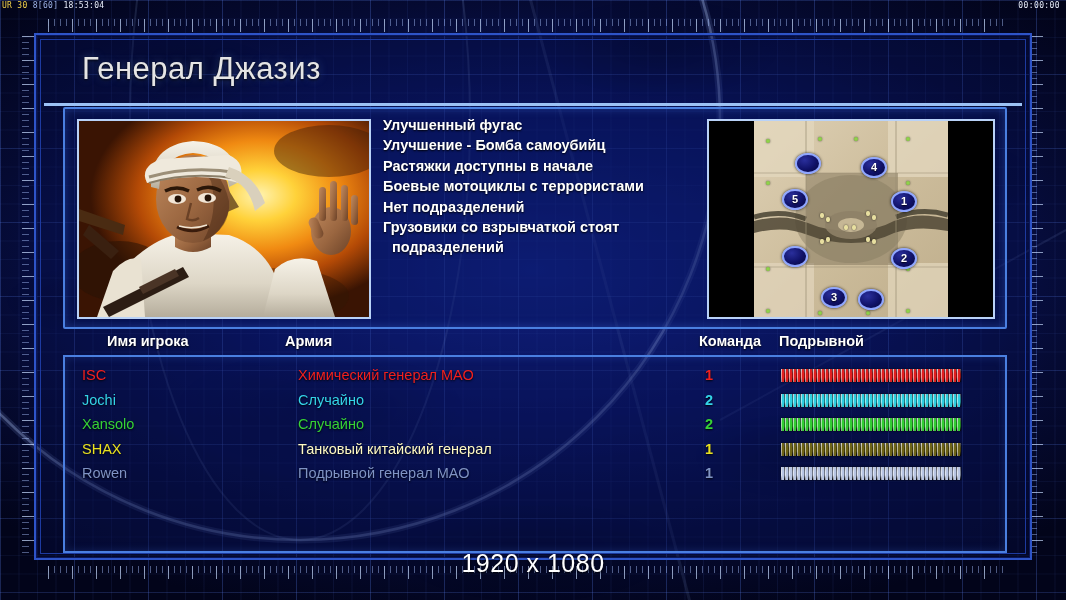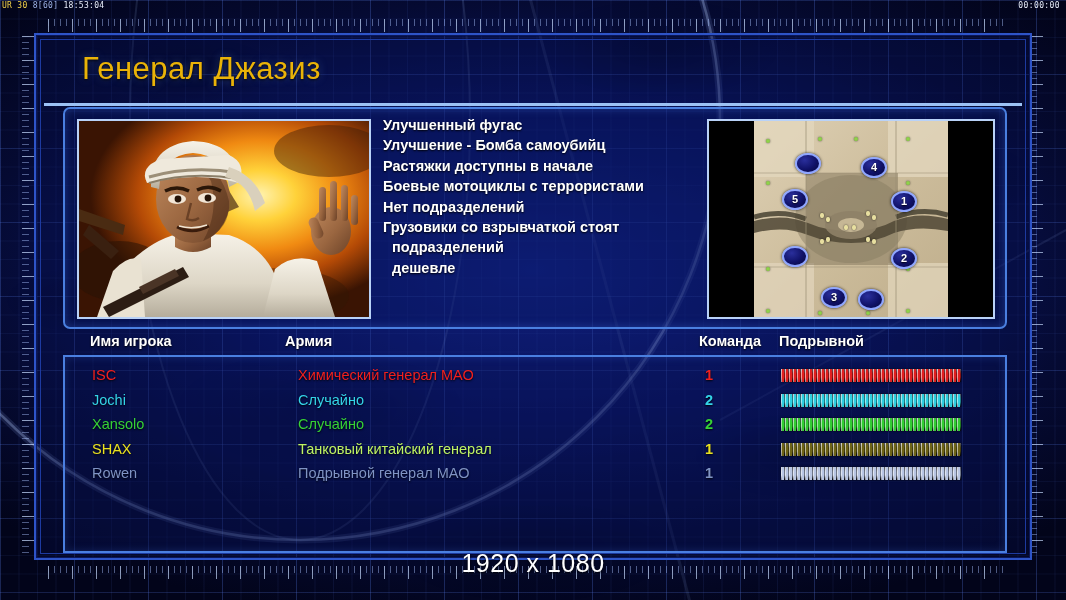--- a/index.html
+++ b/index.html
@@ -103,32 +103,32 @@
     border:1px solid #1d3aa0;
   }
 
   
   #titlebar{
     position:absolute;left:10px;top:10px;width:978px;height:60px;z-index:22;
     border-bottom:3px solid #9cc2f5;
   }
   #title-text{
     position:absolute;left:38px;top:8px;
-    font-size:31px;color:#eab308;font-weight:400;letter-spacing:.5px;
+    font-size:31px;color:#e5e5e5;font-weight:400;letter-spacing:.5px;
     text-shadow:0 1px 3px rgba(0,0,0,.9), 0 0 8px rgba(120,170,255,.35);
     white-space:nowrap;
   }
 
   
   #info-panel{
     position:absolute;left:29px;top:74px;width:940px;height:218px;z-index:22;
     border:2px solid #4a7fe0;
     background:rgba(10,22,96,.35);
     box-shadow:0 0 10px rgba(70,120,230,.35) inset;
-    border-radius:7px;
+    border-radius:2px;
   }
   #portrait-frame{
     position:absolute;left:12px;top:10px;width:290px;height:196px;
     border:2px solid #b9d2f8;background:#000;overflow:hidden;
   }
   .portrait{position:absolute;inset:0;}
 
   #desc{
     position:absolute;left:318px;top:6px;width:300px;
   }
@@ -175,21 +175,21 @@
     position:absolute;left:29px;top:322px;width:940px;height:194px;z-index:22;
     border:2px solid #4a7fe0;
     background:rgba(8,18,84,.22);
     box-shadow:0 0 8px rgba(70,120,230,.25) inset;
   }
   .prow{position:absolute;left:0;width:940px;height:24px;}
   .pcell{
     position:absolute;top:0;font-size:14.5px;white-space:nowrap;
     text-shadow:0 1px 2px rgba(0,0,0,.9);
   }
-  .pcell.name{left:27px;}
+  .pcell.name{left:17px;}
   .pcell.army{left:222px;margin-left:11px;}
   .pcell.team{left:640px;font-weight:bold;}
   .bar-wrap{
     position:absolute;left:716px;top:2px;width:180px;height:13px;
     background:rgba(0,0,0,.45);
     box-shadow:0 0 2px rgba(0,0,0,.7);
   }
   .bar{position:absolute;inset:0;}
 
   
@@ -315,21 +315,20 @@
     </div>
 
     <div id="desc">
         <div class="line">Улучшенный фугас</div>
         <div class="line">Улучшение - Бомба самоубийц</div>
         <div class="line">Растяжки доступны в начале</div>
         <div class="line">Боевые мотоциклы с террористами</div>
         <div class="line">Нет подразделений</div>
         <div class="line">Грузовики со взрывчаткой стоят</div>
         <div class="line ind">подразделений</div>
-        <div class="line ind">дешевле</div>
       </div>
 
     <div id="minimap-frame">
       <div id="minimap-img">
         <svg width="194" height="196" viewBox="0 0 194 196">
           <defs>
             <linearGradient id="sand" x1="0" y1="0" x2="1" y2="1">
               <stop offset="0%" stop-color="#ded0b4"></stop>
               <stop offset="50%" stop-color="#cdbd9c"></stop>
               <stop offset="100%" stop-color="#bfae8c"></stop>
@@ -355,21 +354,21 @@
           <path d="M52 0 L52 196" stroke="#9a8e74" stroke-width="1.6" opacity=".45"></path>
           <path d="M142 0 L142 196" stroke="#9a8e74" stroke-width="1.6" opacity=".45"></path>
           <path d="M0 52 L194 52" stroke="#9a8e74" stroke-width="1.4" opacity=".35"></path>
           <path d="M0 146 L194 146" stroke="#9a8e74" stroke-width="1.4" opacity=".35"></path>
         </svg>
       <div class="mm-supply" style="left: 12px; top: 18px;"></div><div class="mm-supply" style="left: 64px; top: 16px;"></div><div class="mm-supply" style="left: 100px; top: 16px;"></div><div class="mm-supply" style="left: 152px; top: 16px;"></div><div class="mm-supply" style="left: 12px; top: 60px;"></div><div class="mm-supply" style="left: 152px; top: 60px;"></div><div class="mm-supply" style="left: 12px; top: 146px;"></div><div class="mm-supply" style="left: 152px; top: 146px;"></div><div class="mm-supply" style="left: 12px; top: 188px;"></div><div class="mm-supply" style="left: 64px; top: 190px;"></div><div class="mm-supply" style="left: 112px; top: 190px;"></div><div class="mm-supply" style="left: 152px; top: 188px;"></div><div class="mm-oil" style="left: 66px; top: 92px;"></div><div class="mm-oil" style="left: 72px; top: 96px;"></div><div class="mm-oil" style="left: 112px; top: 90px;"></div><div class="mm-oil" style="left: 118px; top: 94px;"></div><div class="mm-oil" style="left: 90px; top: 104px;"></div><div class="mm-oil" style="left: 98px; top: 104px;"></div><div class="mm-oil" style="left: 66px; top: 118px;"></div><div class="mm-oil" style="left: 72px; top: 116px;"></div><div class="mm-oil" style="left: 112px; top: 116px;"></div><div class="mm-oil" style="left: 118px; top: 118px;"></div><div class="mm-marker" style="left: 41px; top: 32px;"></div><div class="mm-marker" style="left: 107px; top: 36px;">4</div><div class="mm-marker" style="left: 28px; top: 68px;">5</div><div class="mm-marker" style="left: 137px; top: 70px;">1</div><div class="mm-marker" style="left: 28px; top: 125px;"></div><div class="mm-marker" style="left: 137px; top: 127px;">2</div><div class="mm-marker" style="left: 67px; top: 166px;">3</div><div class="mm-marker" style="left: 104px; top: 168px;"></div></div>
     </div>
   </div>
 
   <div id="table-head">
-    <div class="th" style="left:27px;">Имя игрока</div>
+    <div class="th" style="left:44px;">Имя игрока</div>
     <div class="th" style="left:222px;">Армия</div>
     <div class="th" style="left:636px;">Команда</div>
     <div class="th" style="left:716px;">Подрывной</div>
   </div>
 
   <div id="player-panel">
       <div class="prow" style="top: 10px;">
         <div class="pcell name" style="color: rgb(240, 32, 32);">ISC</div>
         <div class="pcell army" style="color: rgb(240, 32, 32);">Химический генерал МАО</div>
         <div class="pcell team" style="color: rgb(240, 32, 32);">1</div>
@@ -388,21 +387,21 @@
       <div class="prow" style="top: 59.2px; text-decoration: underline;">
         <div class="pcell name" style="color: rgb(54, 210, 54);">Xansolo</div>
         <div class="pcell army" style="color: rgb(54, 210, 54);">Случайно</div>
         <div class="pcell team" style="color: rgb(54, 210, 54);">2</div>
         <div class="bar-wrap">
           <div class="bar" style="width: 100%; background: repeating-linear-gradient(to right, rgba(255, 255, 255, 0.55) 0px, rgba(255, 255, 255, 0.55) 1px, rgb(52, 204, 52) 1px, rgb(52, 204, 52) 3px, rgba(0, 0, 0, 0.4) 3px, rgba(0, 0, 0, 0.4) 4px), linear-gradient(rgba(255, 255, 255, 0.55) 0%, rgb(52, 204, 52) 38%, rgb(52, 204, 52) 62%, rgba(0, 0, 0, 0.45) 100%);"></div>
         </div>
       </div>
       <div class="prow" style="top: 83.8px;">
         <div class="pcell name" style="color: rgb(232, 224, 32);">SHAX</div>
-        <div class="pcell army" style="color: #bef264;">Танковый китайский генерал</div>
+        <div class="pcell army" style="color: #fef9c3;">Танковый китайский генерал</div>
         <div class="pcell team" style="color: rgb(232, 224, 32);">1</div>
         <div class="bar-wrap">
           <div class="bar" style="width: 100%; background: repeating-linear-gradient(to right, rgba(255, 255, 255, 0.55) 0px, rgba(255, 255, 255, 0.55) 1px, rgb(110, 100, 24) 1px, rgb(110, 100, 24) 3px, rgba(0, 0, 0, 0.4) 3px, rgba(0, 0, 0, 0.4) 4px), linear-gradient(rgba(255, 255, 255, 0.55) 0%, rgb(110, 100, 24) 38%, rgb(110, 100, 24) 62%, rgba(0, 0, 0, 0.45) 100%);"></div>
         </div>
       </div>
       <div class="prow" style="top: 108.4px;">
         <div class="pcell name" style="color: rgb(127, 147, 196);">Rowen</div>
         <div class="pcell army" style="color: rgb(127, 147, 196);">Подрывной генерал МАО</div>
         <div class="pcell team" style="color: rgb(127, 147, 196);">1</div>
         <div class="bar-wrap">

